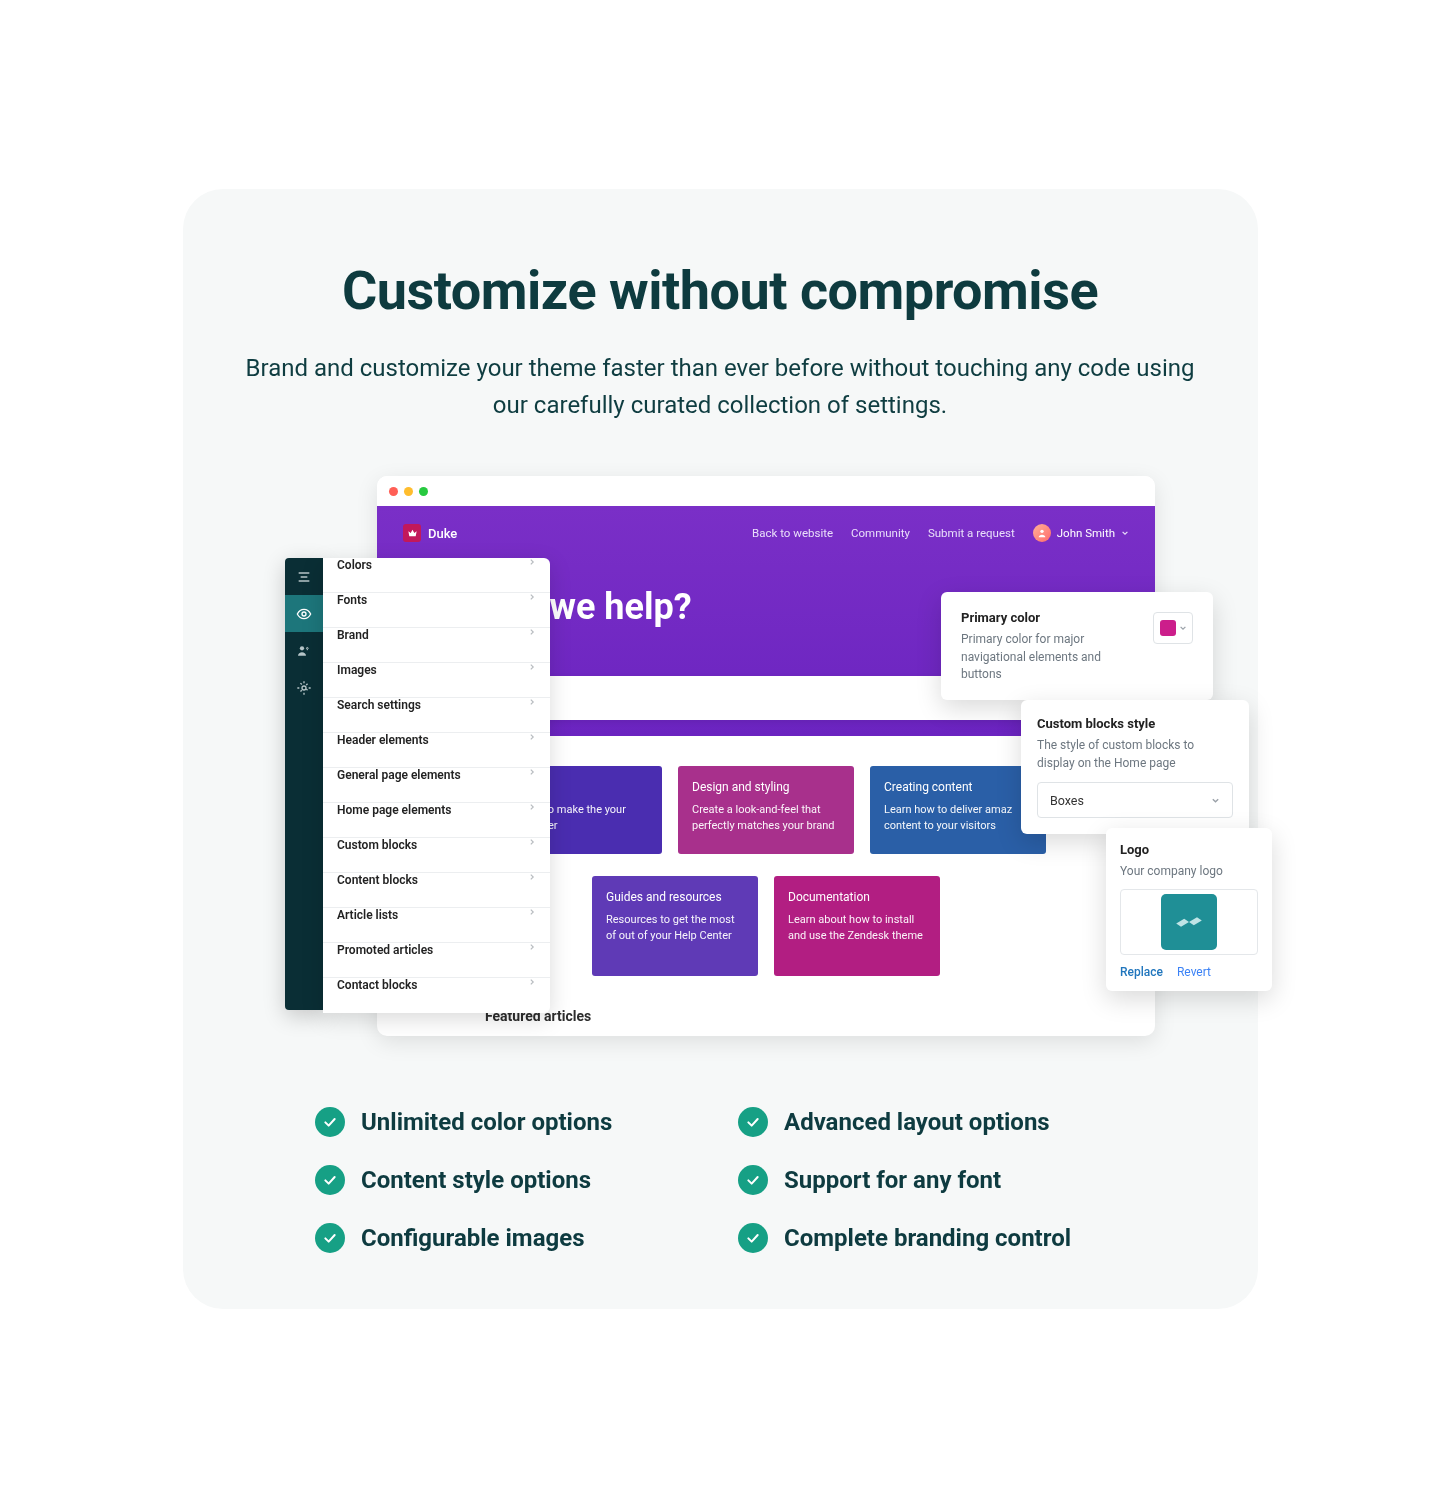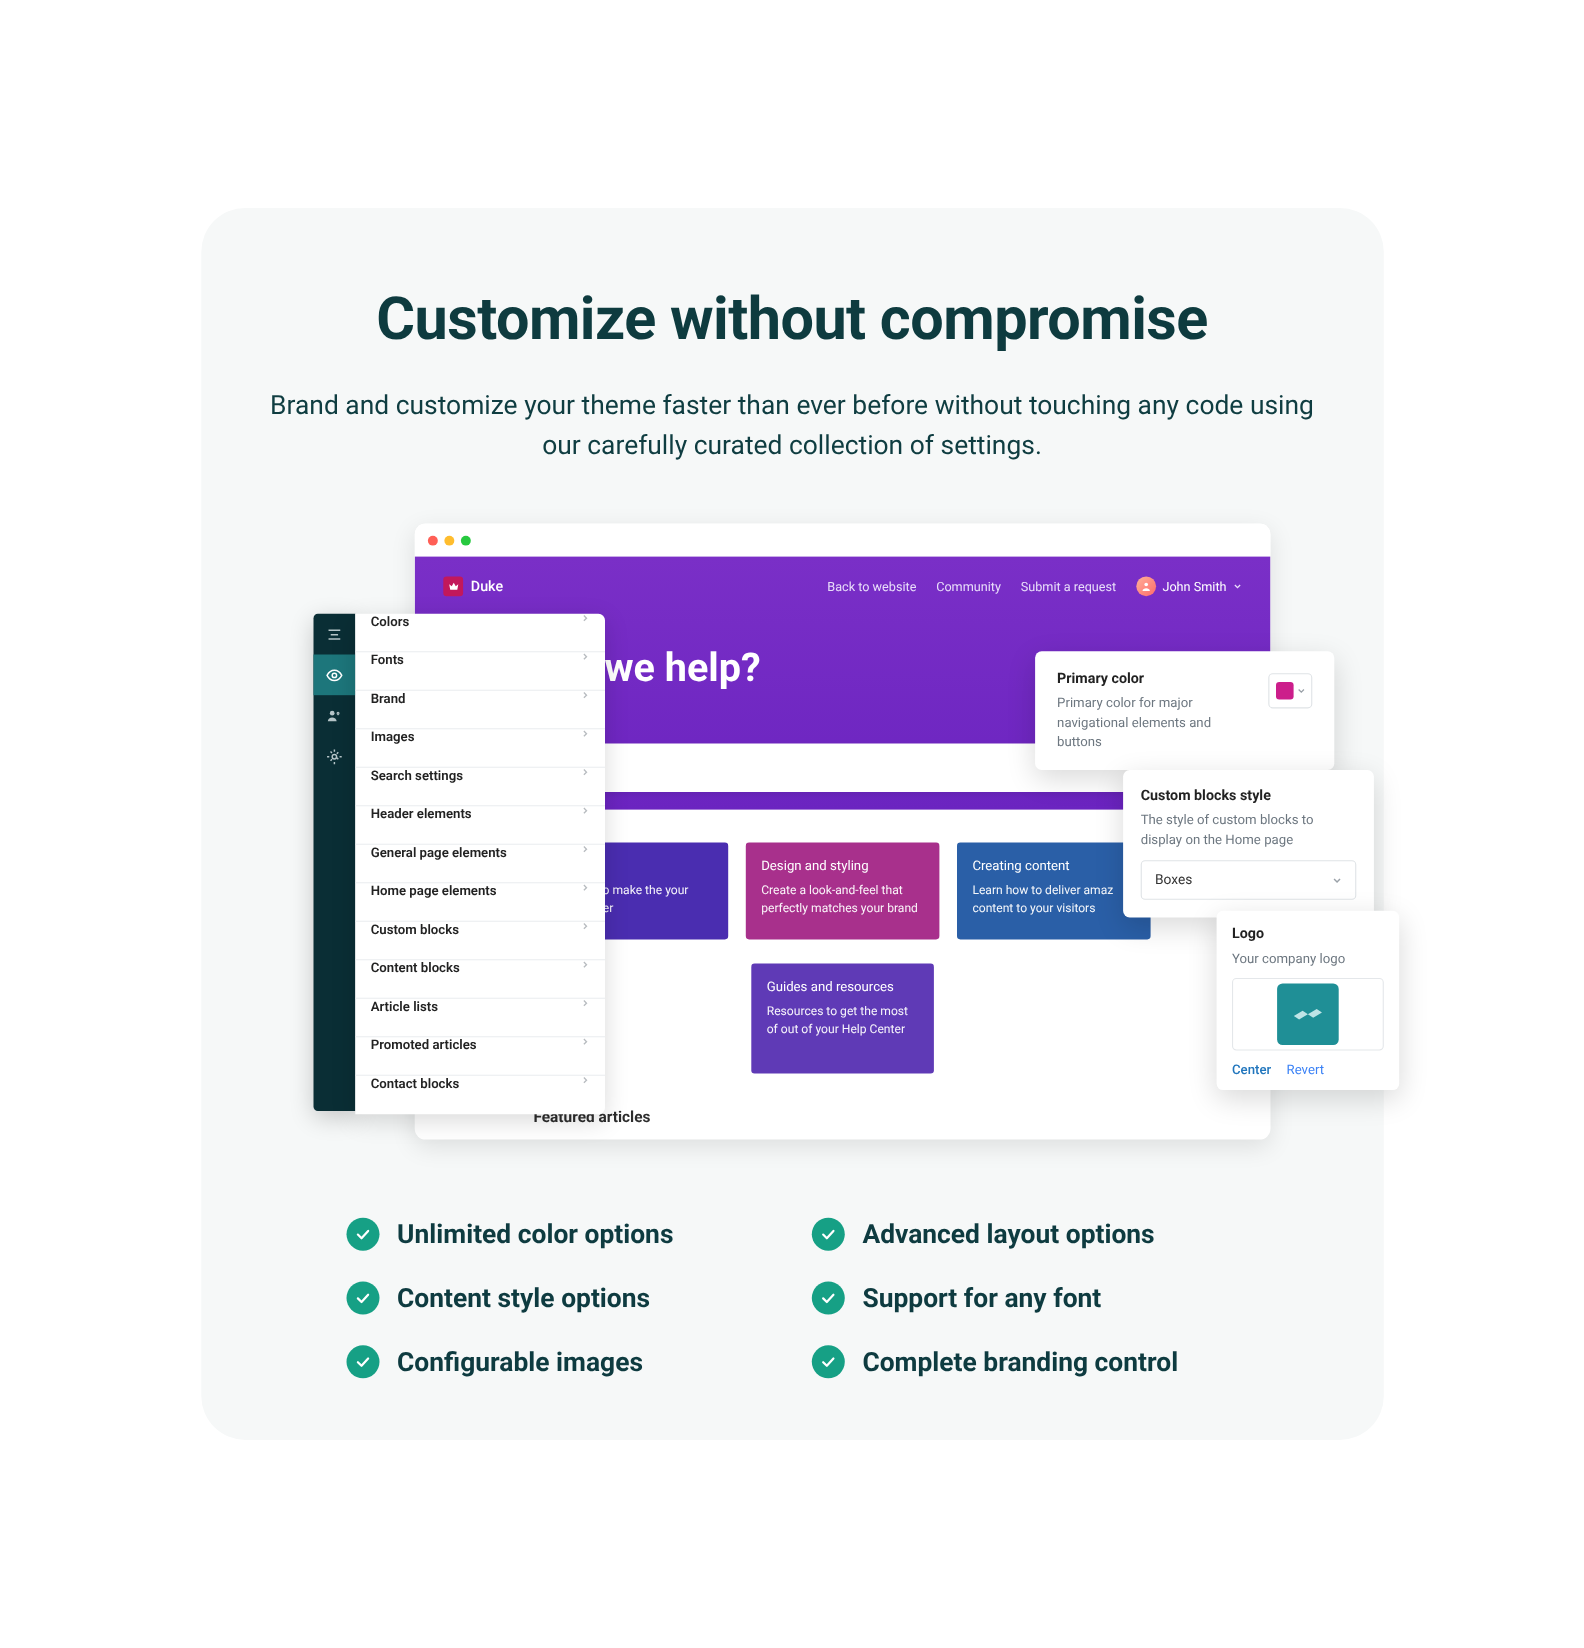--- a/index.html
+++ b/index.html
@@ -332,20 +332,24 @@
         </div>
         <div class="block" style="background:#2a5fa7">
           <div class="block-title">Creating content</div>
           <div class="block-desc">Learn how to deliver amaz content to your visitors</div>
         </div>
         <div class="row2">
           <div class="block" style="background:#5f3ab6;width:166px;height:100px">
             <div class="block-title">Guides and resources</div>
             <div class="block-desc">Resources to get the most of out of your Help Center</div>
           </div>
+          <div class="block" style="background:#b21e82;width:166px;height:100px">
+            <div class="block-title">Documentation</div>
+            <div class="block-desc">Learn about how to install and use the Zendesk theme</div>
+          </div>
         </div>
       </div>
       <div class="featured">Featured articles</div>
     </div>
 
     <div class="left-rail">
       <div class="rail-item">
         <svg viewBox="0 0 24 24" fill="none" stroke="currentColor" stroke-width="2">
             <path d="M4 6h16M7 12h10M4 18h16"></path>
           </svg>
@@ -481,21 +485,21 @@
       <div class="fc-label">Logo</div>
       <div class="fc-desc">Your company logo</div>
       <div class="logo-preview">
         <div class="logo-sq">
           <svg viewBox="0 0 40 24">
               <path d="M4 14 L14 8 L20 12 L30 6 L36 10 L26 16 L20 12 L10 18 Z" fill="#bfe4e6"></path>
             </svg>
         </div>
       </div>
       <div class="logo-actions">
-        <span class="link-primary">Center</span>
+        <span class="link-primary">Replace</span>
         <span class="link-muted">Revert</span>
       </div>
     </div>
 
   </div>
 
   <div class="features">
     <div class="feature">
       <span class="check">
           <svg viewBox="0 0 24 24" fill="none" stroke="#fff" stroke-width="3" stroke-linecap="round" stroke-linejoin="round">

